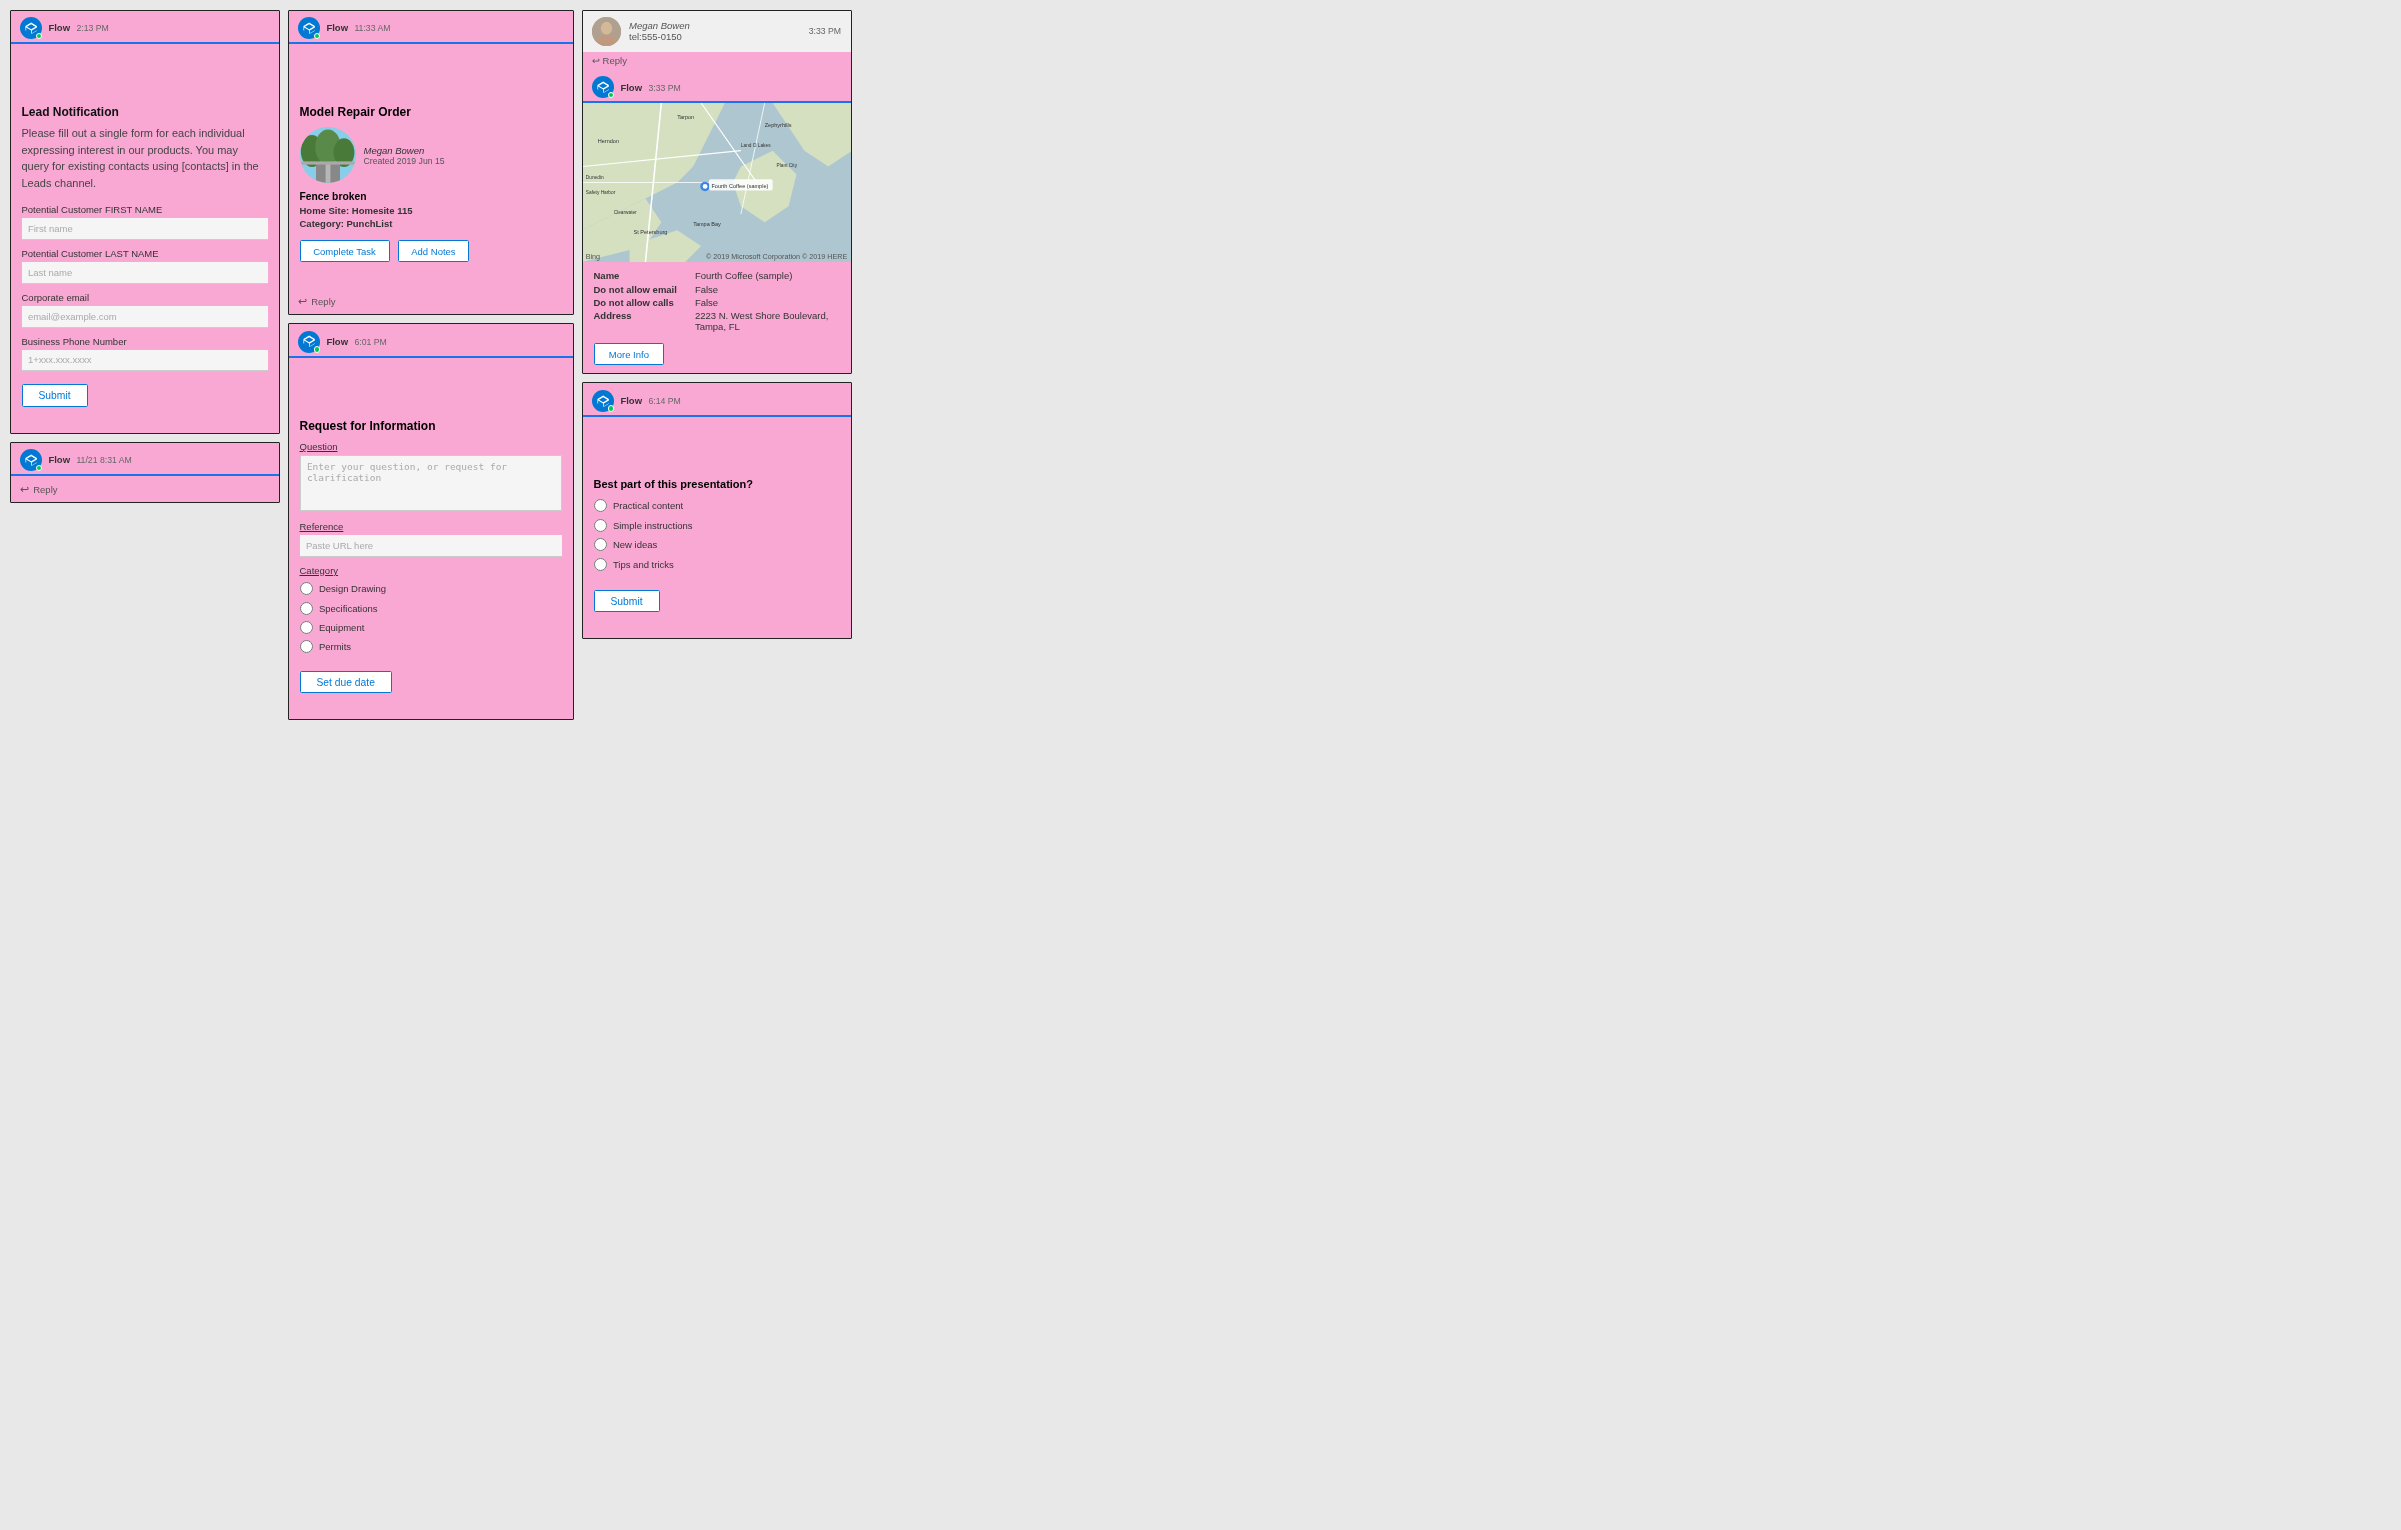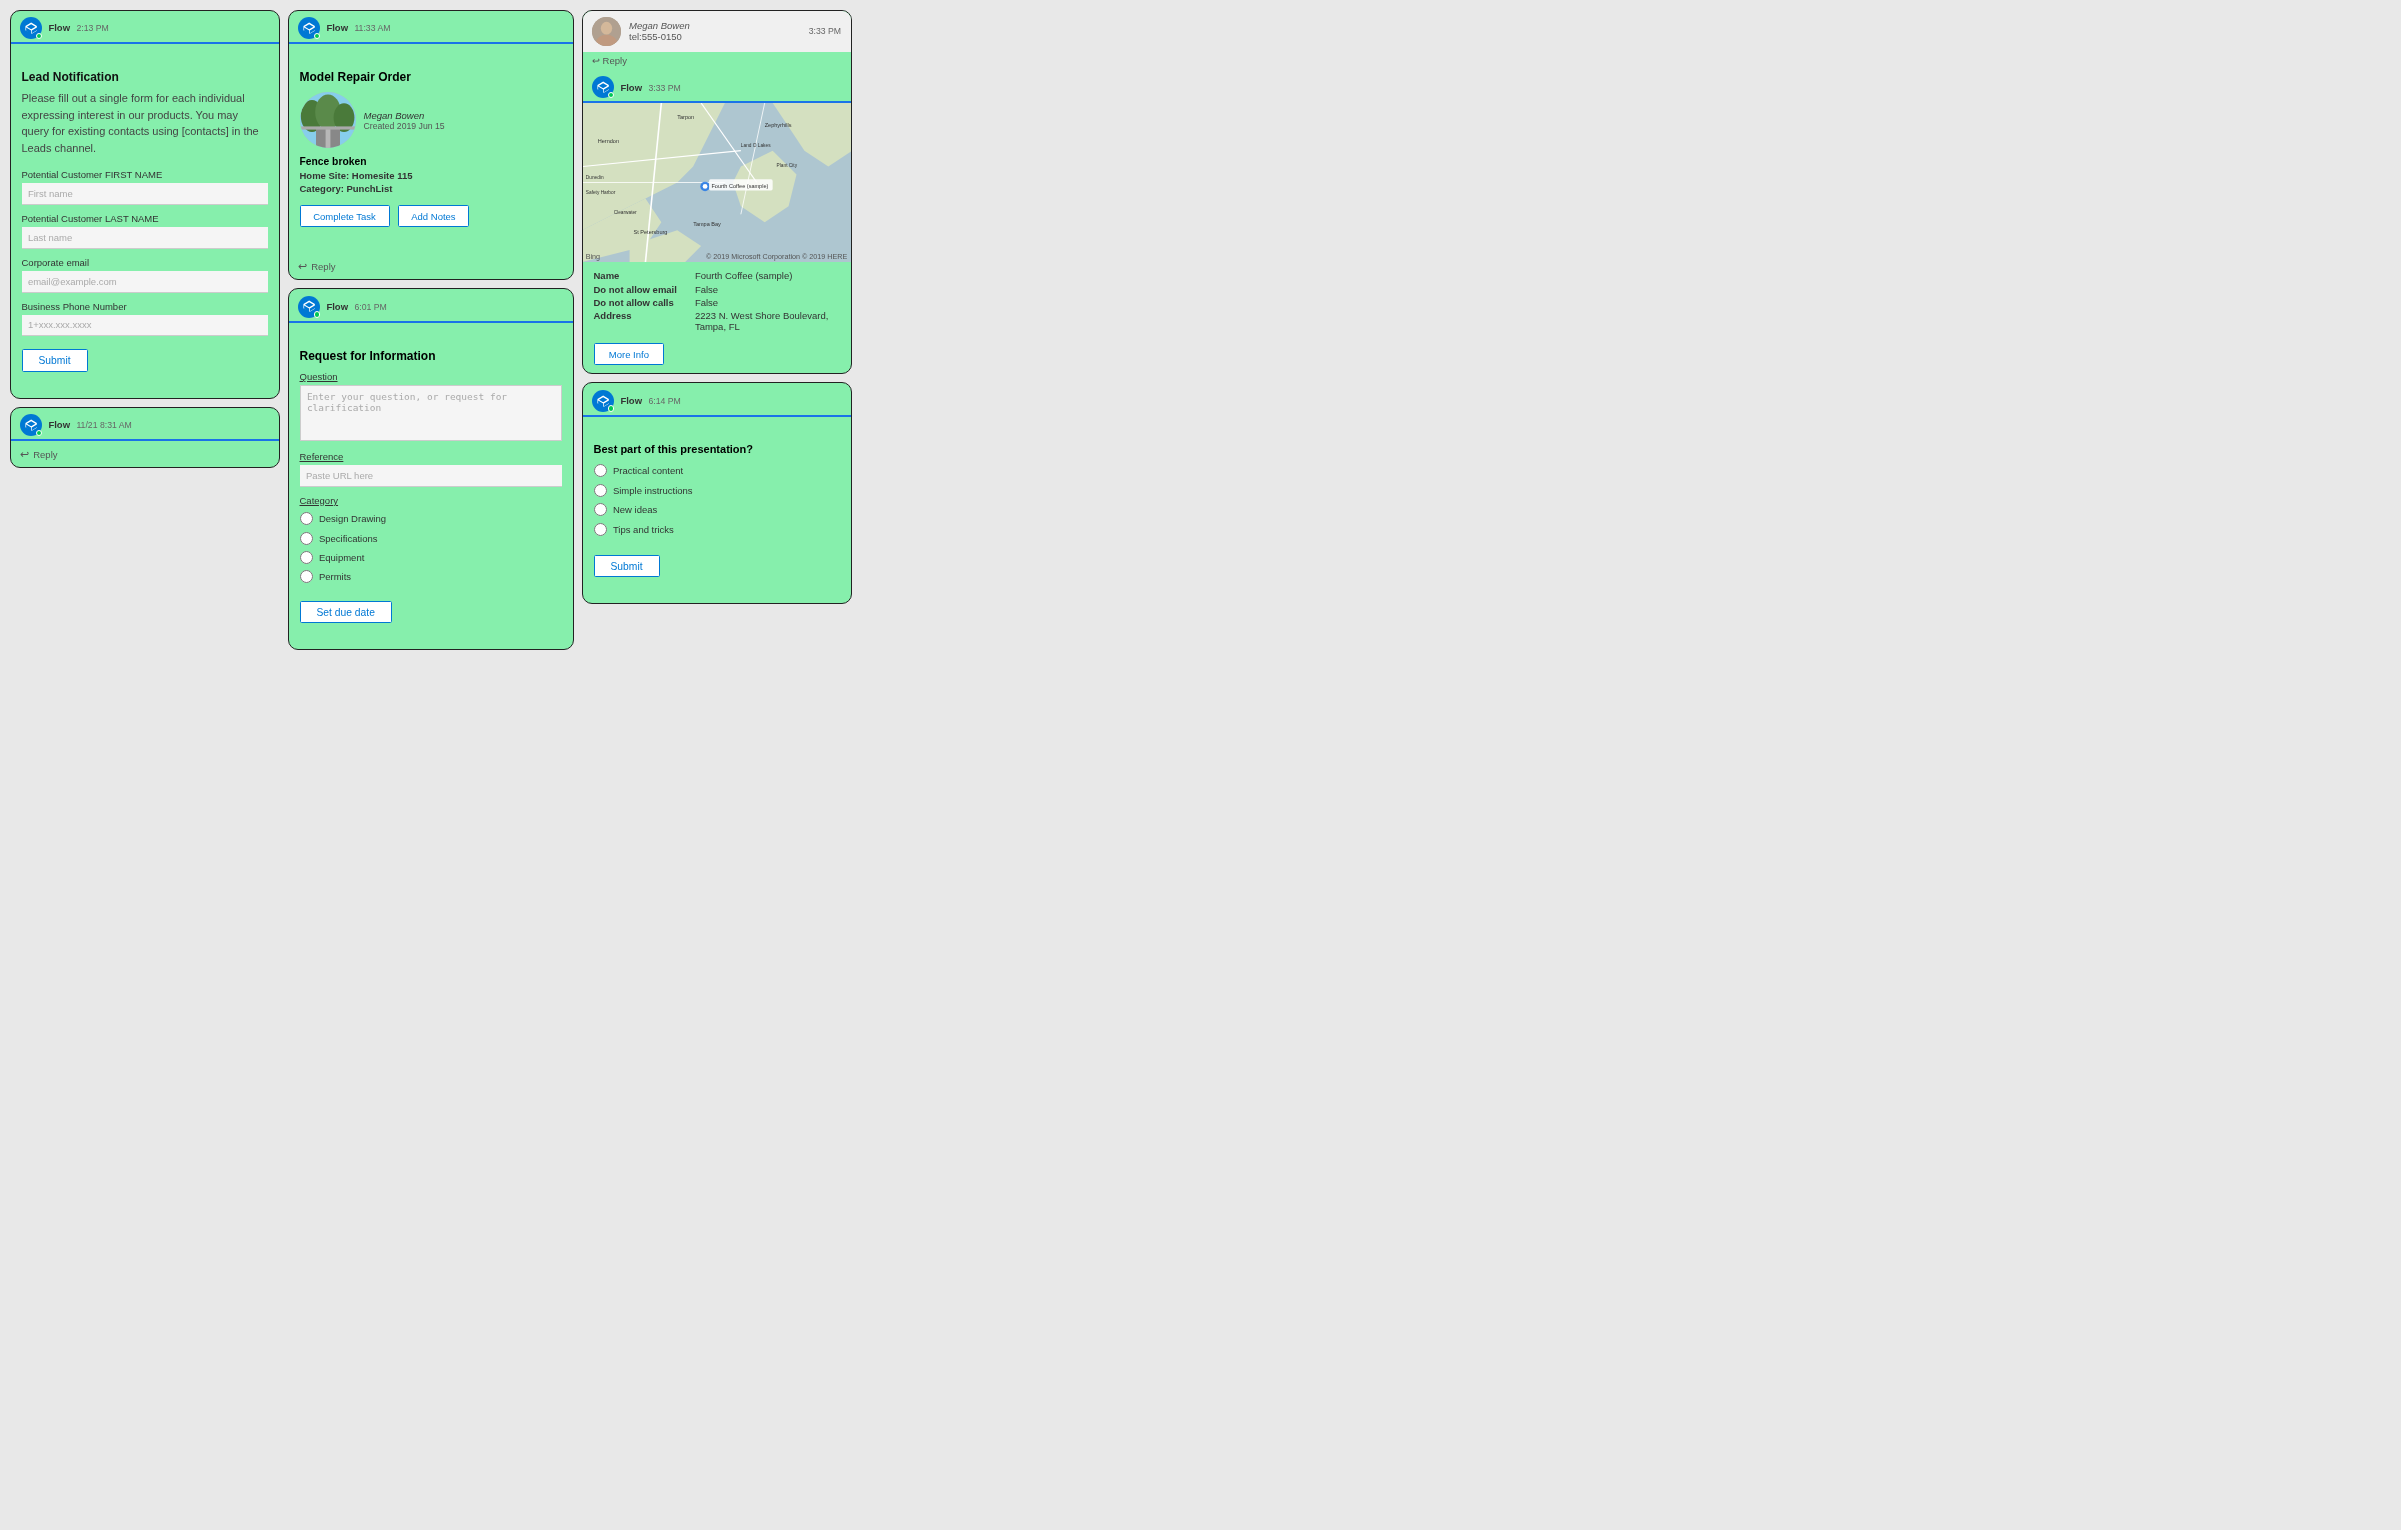--- a/index.html
+++ b/index.html
@@ -16,23 +16,23 @@
     .col {
       display: flex;
       flex-direction: column;
       gap: 8px;
     }
     .col-left { flex: 0 0 270px; }
     .col-mid { flex: 0 0 286px; }
     .col-right { flex: 0 0 270px; }
 
     .card {
-      background: #86efac;
+      background: #f9a8d4;
       border: 1.6px solid #222;
-      border-radius: 10px;
+      border-radius: 1px;
       overflow: hidden;
     }
 
     
     .card-header {
       display: flex;
       align-items: center;
       gap: 6.4px;
       padding: 6.4px 9.5px 3.2px 9.5px;
       border-bottom: 2px solid #1a73e8;
@@ -53,21 +53,21 @@
       width: 6.4px; height: 6.4px;
       background: #00c853;
       border-radius: 50%;
       border: 1.2px solid #fff;
     }
     .header-sender { font-weight: 600; font-size: 9.5px; color: #333; }
     .header-time { font-size: 8.7px; color: #666; }
     .header-row { display: flex; gap: 6.4px; align-items: baseline; }
 
     
-    .card-body { padding: 26px 11px; }
+    .card-body { padding: 26px 11px; margin-top: 35px; }
 
     
     .card-title { font-size: 12px; font-weight: 700; color: #111; margin-bottom: 6.4px; }
     .card-desc { font-size: 11px; color: #444; line-height: 1.5; margin-bottom: 12.7px; }
 
     .field-label { font-size: 9.5px; color: #333; margin-bottom: 3.2px; margin-top: 8px; }
     .field-input {
       width: 100%;
       border: none;
       border-bottom: 0.8px solid #ccc;

